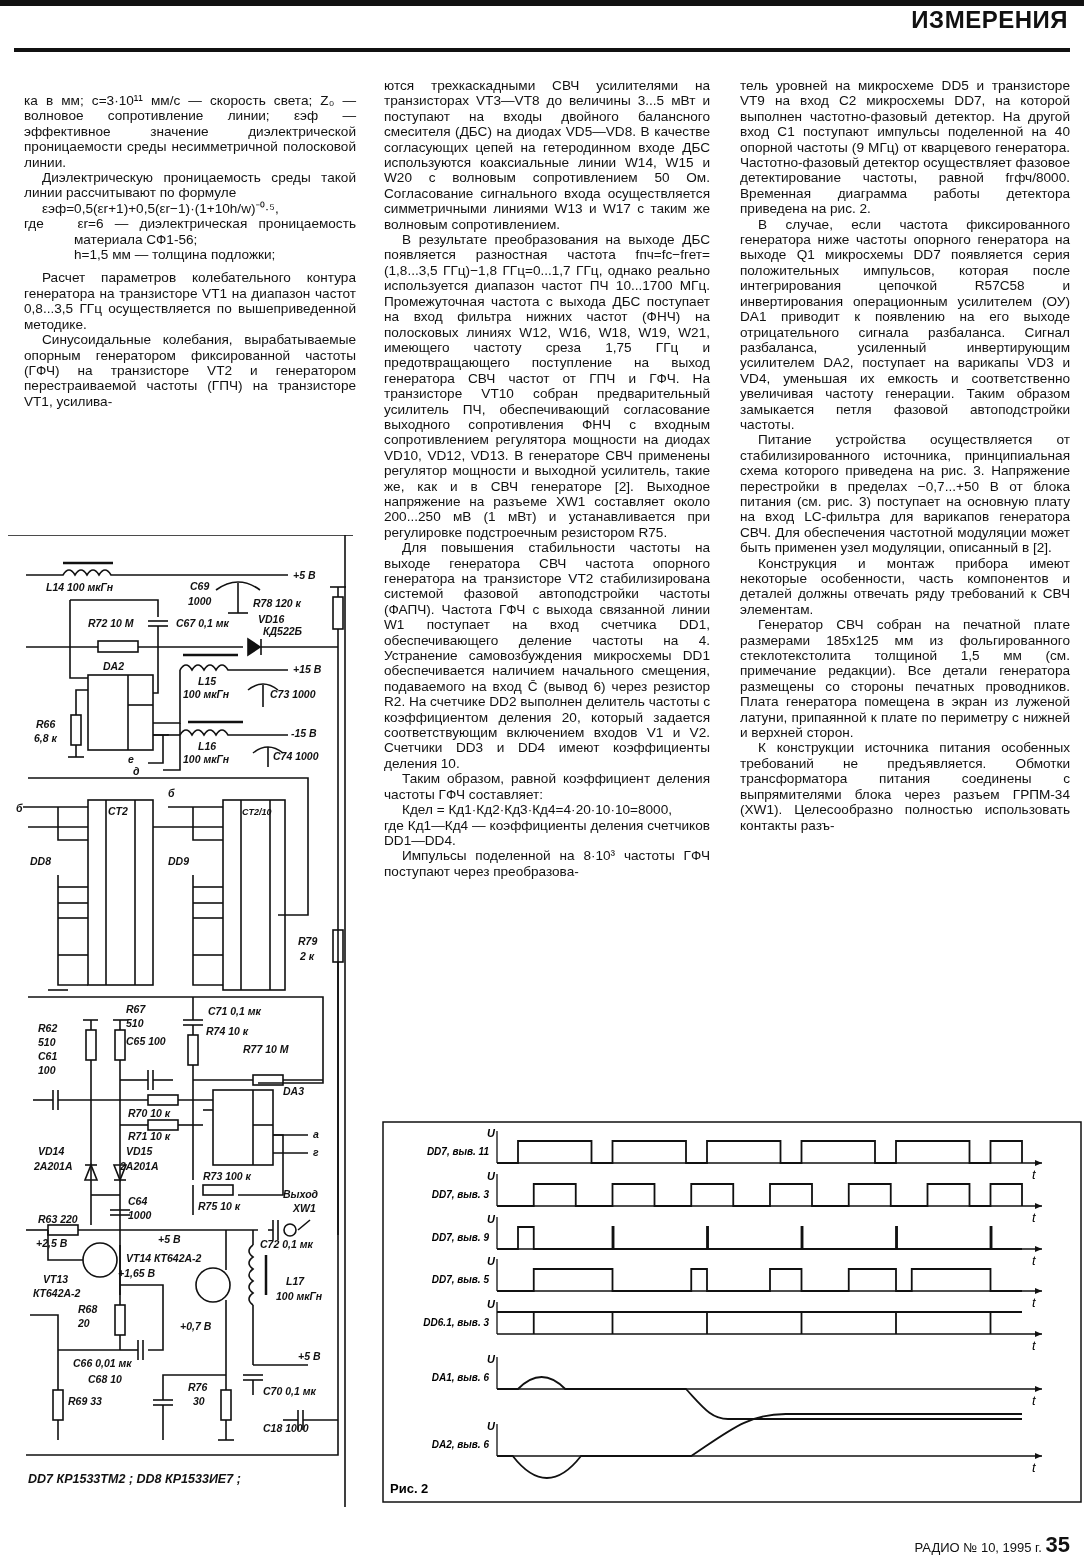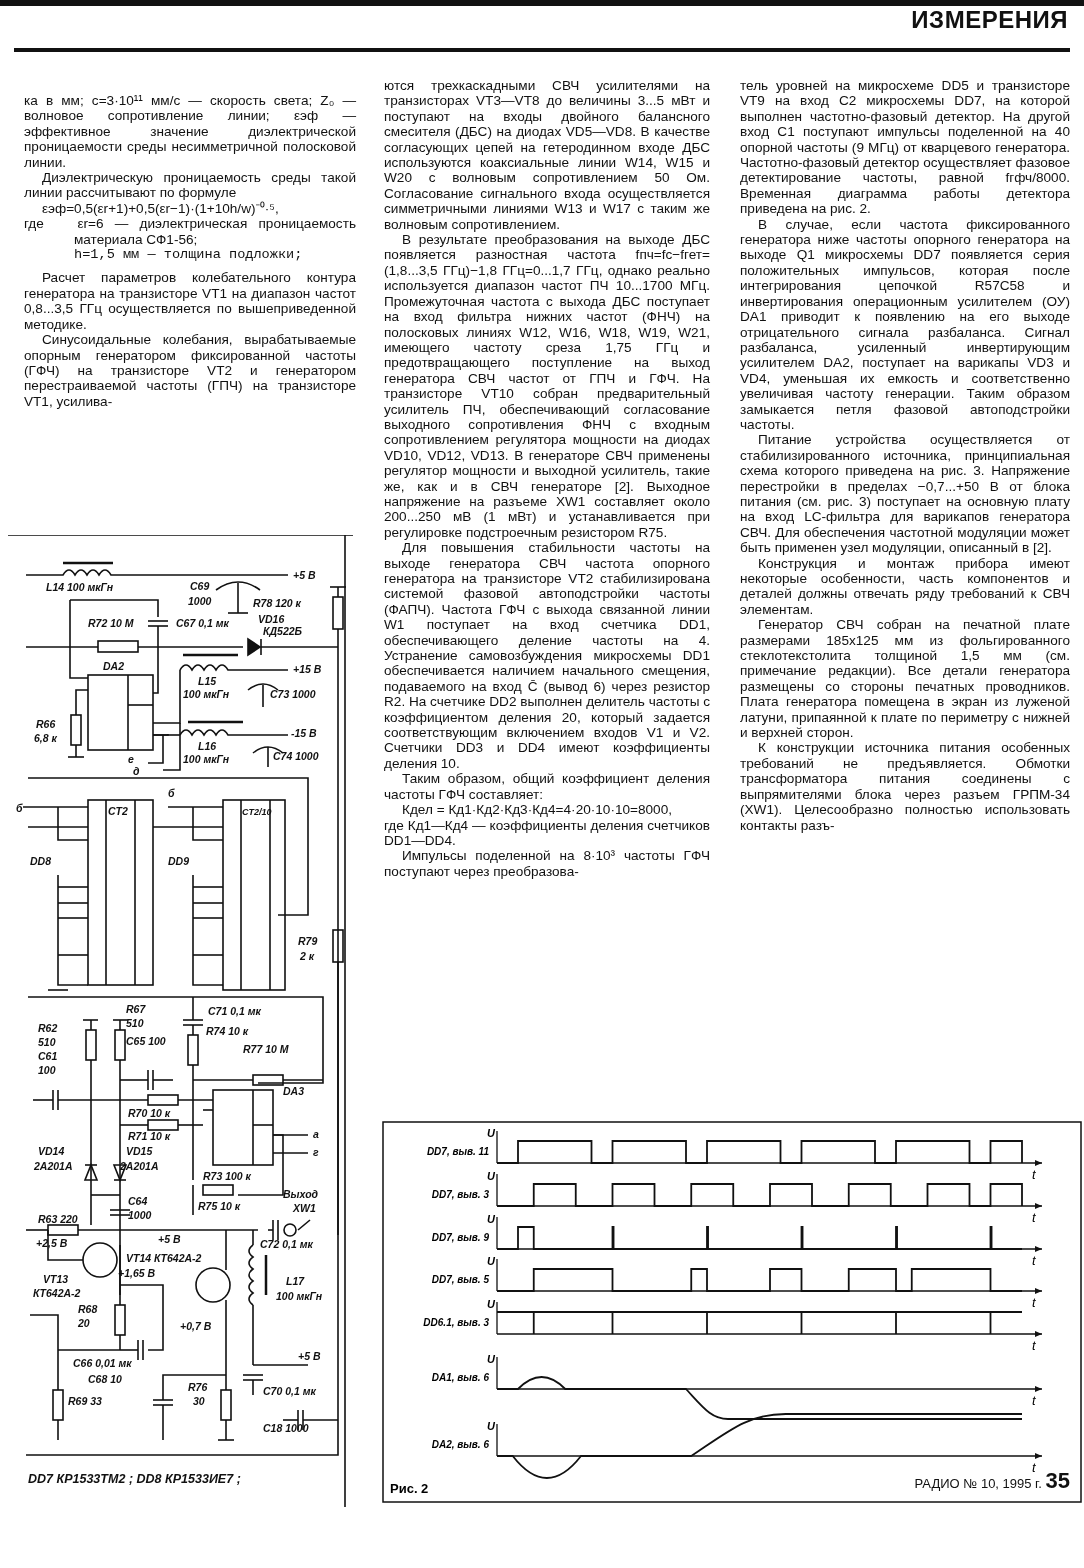--- a/index.html
+++ b/index.html
@@ -6,27 +6,27 @@
   body { width:1084px; height:1568px; position:relative; overflow:hidden; font-family:"Liberation Sans", sans-serif; color:#111; }
   .topbar { position:absolute; left:0; top:0; width:1084px; height:6px; background:#111; }
   .section { position:absolute; right:16px; top:6px; font-weight:bold; font-size:24px; letter-spacing:0.5px; }
   .rule { position:absolute; left:14px; right:14px; top:48px; height:4px; background:#111; }
   .col { position:absolute; font-size:13.6px; line-height:15.4px; text-align:justify; }
   .col p { margin:0; text-indent:18px; }
   .col p.ni { text-indent:0; }
   .col p.sp { margin-top:8px; }
   .formula { text-align:left; margin:12px 0 12px 0; text-indent:0; }
   .where { margin:0; padding-left:50px; text-indent:-50px; }
-  .where span.ind { display:block; text-indent:0;font-family:Liberation Mono, monospace; }
+  .where span.ind { display:block; text-indent:0; }
   #c1 { left:24px; top:78px; width:332px;margin-top:15px; }
   #c2 { left:384px; top:78px; width:326px; }
   #c3 { left:740px; top:78px; width:330px; }
   .schematic { position:absolute; left:8px; top:535px; width:345px; height:1013px; }
   .fig2 { position:absolute; left:382px; top:1121px; width:700px; height:382px; }
-  .footer { position:absolute; right:14px; top:1468px; font-size:13px;margin-left:38px; }
+  .footer { position:absolute; right:14px; top:1532px; font-size:13px;margin-left:38px; }
   .footer b { font-size:22px; }
   svg text { font-family:"Liberation Sans", sans-serif; }
 </style>
 </head>
 <body>
 
 <div class="topbar"></div>
 <div class="section">ИЗМЕРЕНИЯ</div>
 <div class="rule"></div>
 
@@ -40,21 +40,21 @@
     <span class="ind">h=1,5 мм — толщина подложки;</span>
   </div>
   <p class="sp">Расчет параметров колебательного контура генератора на транзисторе VT1 на диапазон частот 0,8...3,5 ГГц осуществляется по вышеприведенной методике.</p>
   <p>Синусоидальные колебания, вырабатываемые опорным генератором фиксированной частоты (ГФЧ) на транзисторе VT2 и генератором перестраиваемой частоты (ГПЧ) на транзисторе VT1, усилива-</p>
 </div>
 
 <div class="col" id="c2">
   <p class="ni">ются трехкаскадными СВЧ усилителями на транзисторах VT3—VT8 до величины 3...5 мВт и поступают на входы двойного балансного смесителя (ДБС) на диодах VD5—VD8. В качестве согласующих цепей на гетеродинном входе ДБС используются коаксиальные линии W14, W15 и W20 с волновым сопротивлением 50 Ом. Согласование сигнального входа осуществляется симметричными линиями W13 и W17 с таким же волновым сопротивлением.</p>
   <p>В результате преобразования на выходе ДБС появляется разностная частота fпч=fc−fгет=(1,8...3,5 ГГц)−1,8 ГГц=0...1,7 ГГц, однако реально используется диапазон частот ПЧ 10...1700 МГц. Промежуточная частота с выхода ДБС поступает на вход фильтра нижних частот (ФНЧ) на полосковых линиях W12, W16, W18, W19, W21, имеющего частоту среза 1,75 ГГц и предотвращающего поступление на выход генератора СВЧ частот от ГПЧ и ГФЧ. На транзисторе VT10 собран предварительный усилитель ПЧ, обеспечивающий согласование выходного сопротивления ФНЧ с входным сопротивлением регулятора мощности на диодах VD10, VD12, VD13. В генераторе СВЧ применены регулятор мощности и выходной усилитель, такие же, как и в СВЧ генераторе [2]. Выходное напряжение на разъеме XW1 составляет около 200...250 мВ (1 мВт) и устанавливается при регулировке подстроечным резистором R75.</p>
   <p>Для повышения стабильности частоты на выходе генератора СВЧ частота опорного генератора на транзисторе VT2 стабилизирована системой фазовой автоподстройки частоты (ФАПЧ). Частота ГФЧ с выхода связанной линии W1 поступает на вход счетчика DD1, обеспечивающего деление частоты на 4. Устранение самовозбуждения микросхемы DD1 обеспечивается наличием начального смещения, подаваемого на вход C̄ (вывод 6) через резистор R2. На счетчике DD2 выполнен делитель частоты с коэффициентом деления 20, который задается соответствующим включением входов V1 и V2. Счетчики DD3 и DD4 имеют коэффициенты деления 10.</p>
-  <p>Таким образом, общий коэффициент деления частоты ГФЧ составляет:</p>
+  <p>Таким образом, равной коэффициент деления частоты ГФЧ составляет:</p>
   <p class="formula">Кдел = Кд1·Кд2·Кд3·Кд4=4·20·10·10=8000,</p>
   <p class="ni">где Кд1—Кд4 — коэффициенты деления счетчиков DD1—DD4.</p>
   <p>Импульсы поделенной на 8·10³ частоты ГФЧ поступают через преобразова-</p>
 </div>
 
 <div class="col" id="c3">
   <p class="ni">тель уровней на микросхеме DD5 и транзисторе VT9 на вход C2 микросхемы DD7, на которой выполнен частотно-фазовый детектор. На другой вход C1 поступают импульсы поделенной на 40 опорной частоты (9 МГц) от кварцевого генератора. Частотно-фазовый детектор осуществляет фазовое детектирование частоты, равной fгфч/8000. Временная диаграмма работы детектора приведена на рис. 2.</p>
   <p>В случае, если частота фиксированного генератора ниже частоты опорного генератора на выходе Q1 микросхемы DD7 появляется серия положительных импульсов, которая после интегрирования цепочкой R57C58 и инвертирования операционным усилителем (ОУ) DA1 приводит к появлению на его выходе отрицательного сигнала разбаланса. Сигнал разбаланса, усиленный инвертирующим усилителем DA2, поступает на варикапы VD3 и VD4, уменьшая их емкость и соответственно увеличивая частоту генерации. Таким образом замыкается петля фазовой автоподстройки частоты.</p>
   <p>Питание устройства осуществляется от стабилизированного источника, принципиальная схема которого приведена на рис. 3. Напряжение перестройки в пределах −0,7...+50 В от блока питания (см. рис. 3) поступает на основную плату на вход LC-фильтра для варикапов генератора СВЧ. Для обеспечения частотной модуляции может быть применен узел модуляции, описанный в [2].</p>
   <p>Конструкция и монтаж прибора имеют некоторые особенности, часть компонентов и деталей должны отвечать ряду требований к СВЧ элементам.</p>

